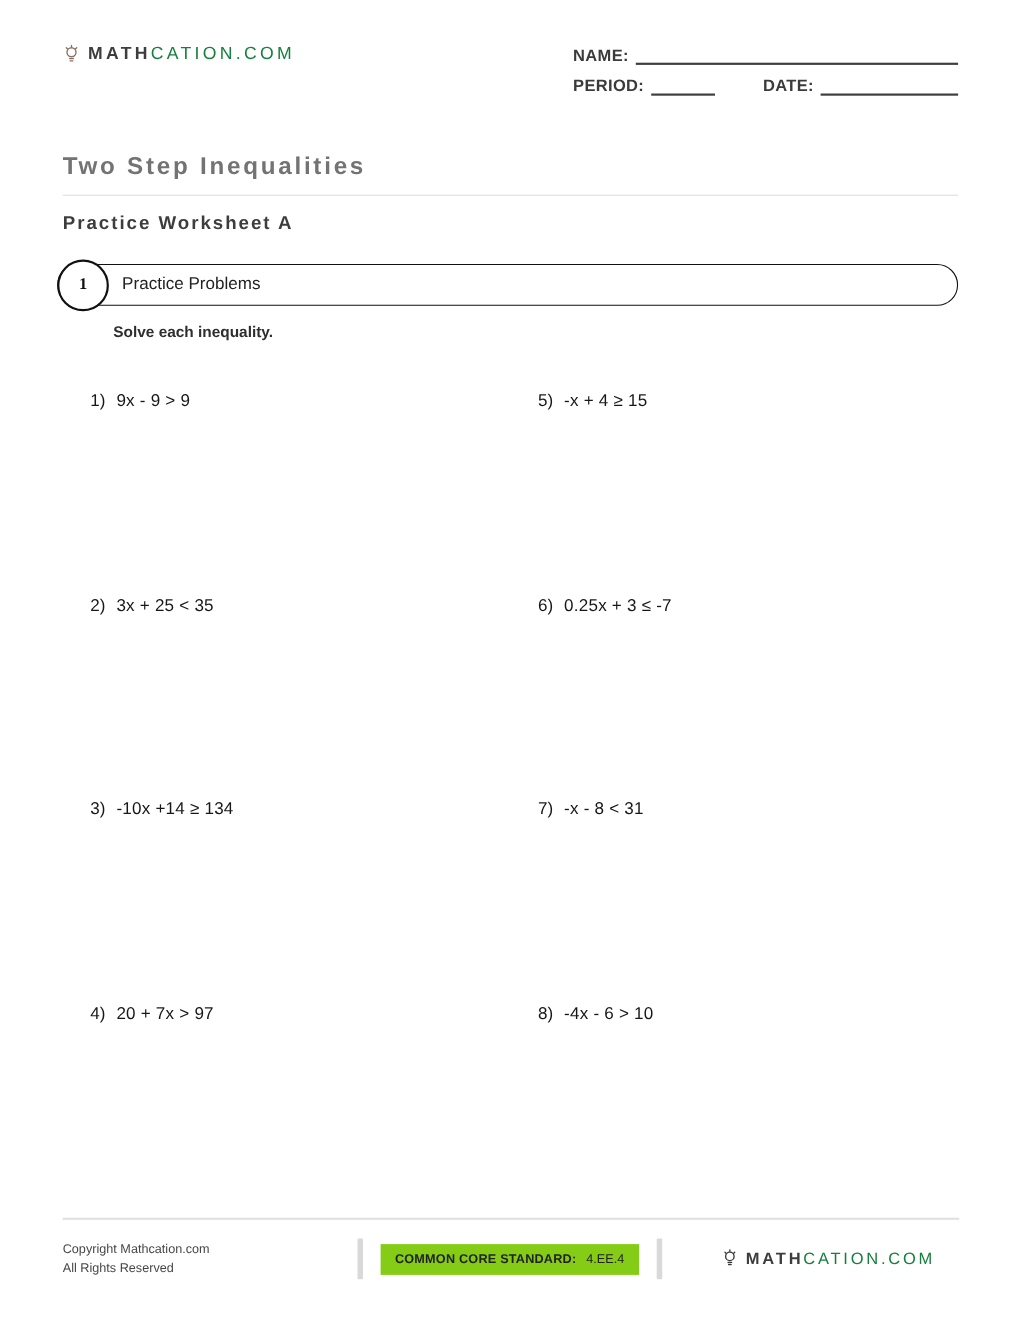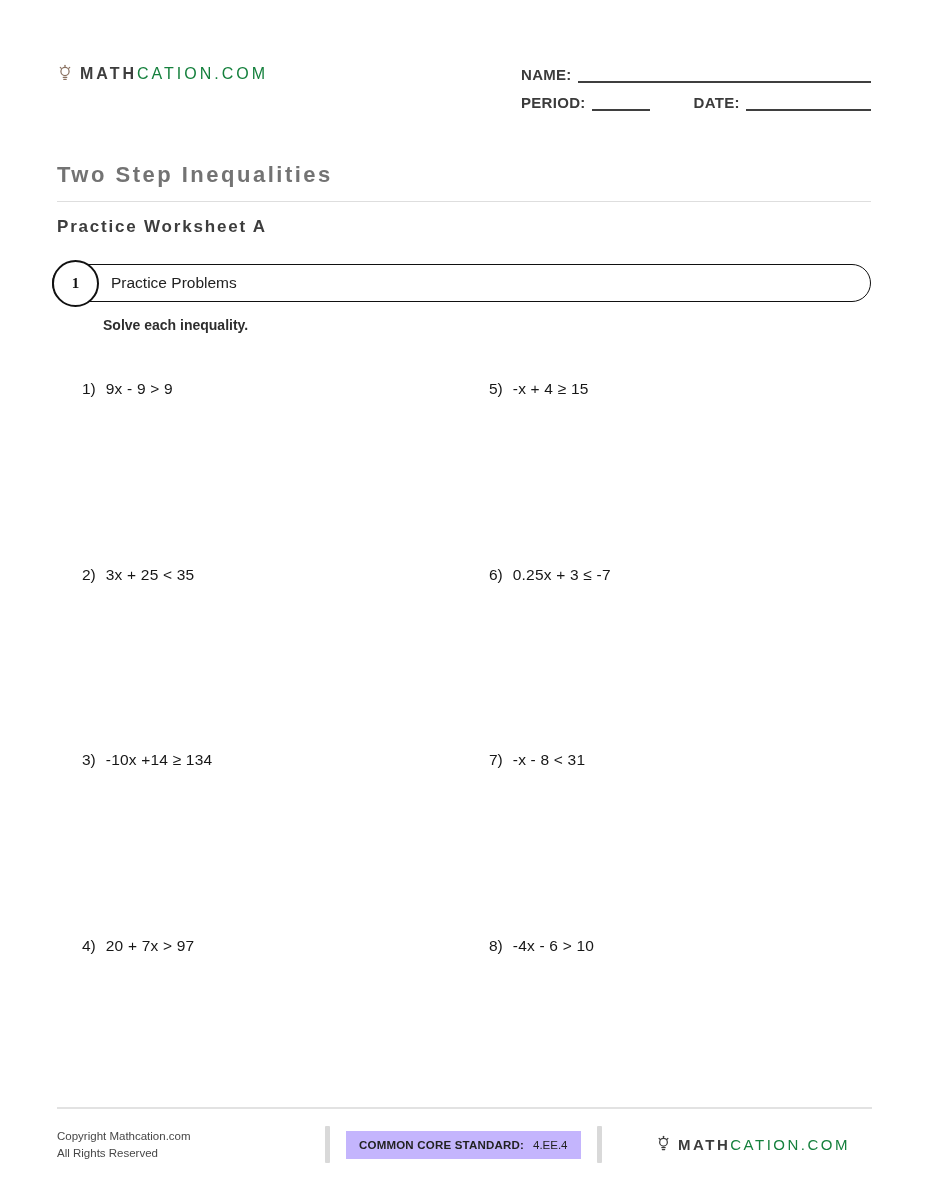--- a/index.html
+++ b/index.html
@@ -4,21 +4,21 @@
 <style>
   * { margin:0; padding:0; box-sizing:border-box; }
   html,body { background:#ffffff; }
   body {
     width:927px; height:1200px;
     font-family:"Liberation Sans", sans-serif;
     color:#3d3d3d;
     position:relative;
     overflow:hidden;
   }
-  .page { position:relative; width:927px; height:1200px; padding:64px 56px 0 57px; }
+  .page { position:relative; width:927px; height:1200px; padding:40px 56px 0 57px; }
 
   
   .top { display:flex; justify-content:space-between; align-items:flex-start; }
   .logo { display:flex; align-items:center; white-space:nowrap; }
   .logo .bulb { display:inline-flex; margin-right:7px; color:#8a7262; }
   .logo-bold { font-weight:bold; letter-spacing:3px; font-size:16px; color:#3d3d3d; }
   .logo-light { font-weight:400; letter-spacing:3px; font-size:16px; color:#15803d;text-align:center; }
   .footer-logo .logo-bold, .footer-logo .logo-light { font-size:15px; letter-spacing:2.5px; }
   .footer-logo .bulb { color:#3a3a3a; }
 
@@ -59,21 +59,21 @@
   .problem { height:185.5px; padding-left:25px; font-size:15.5px; color:#171717; }
   .pnum { display:inline-block; margin-right:10px; }
   .pexpr { letter-spacing:0.2px; }
 
   
   .footer-wrap { position:absolute; left:57px; right:55px; top:1107px; border-top:2px solid #e2e2e2; }
   .footer { display:flex; align-items:center; margin-top:17px; }
   .footer-left { width:268px; font-size:11.5px; color:#474747; line-height:1.45; }
   .vdiv { width:5px; height:37px; background:#d9d9d9; border-radius:1px; }
   .standard-box {
-    background:#c4b5fd; margin:0 16px; padding:8px 13px;
+    background:#84cc16; margin:0 16px; padding:8px 13px;
     font-size:11.5px; display:flex; align-items:center; white-space:nowrap;
   }
   .std-label { font-weight:bold; color:#222; letter-spacing:0.2px; }
   .std-value { margin-left:9px; color:#222; }
   .footer-logo { margin-left:auto; margin-right:22px; }
 </style>
 </head>
 <body>
 
 <div class="page">

